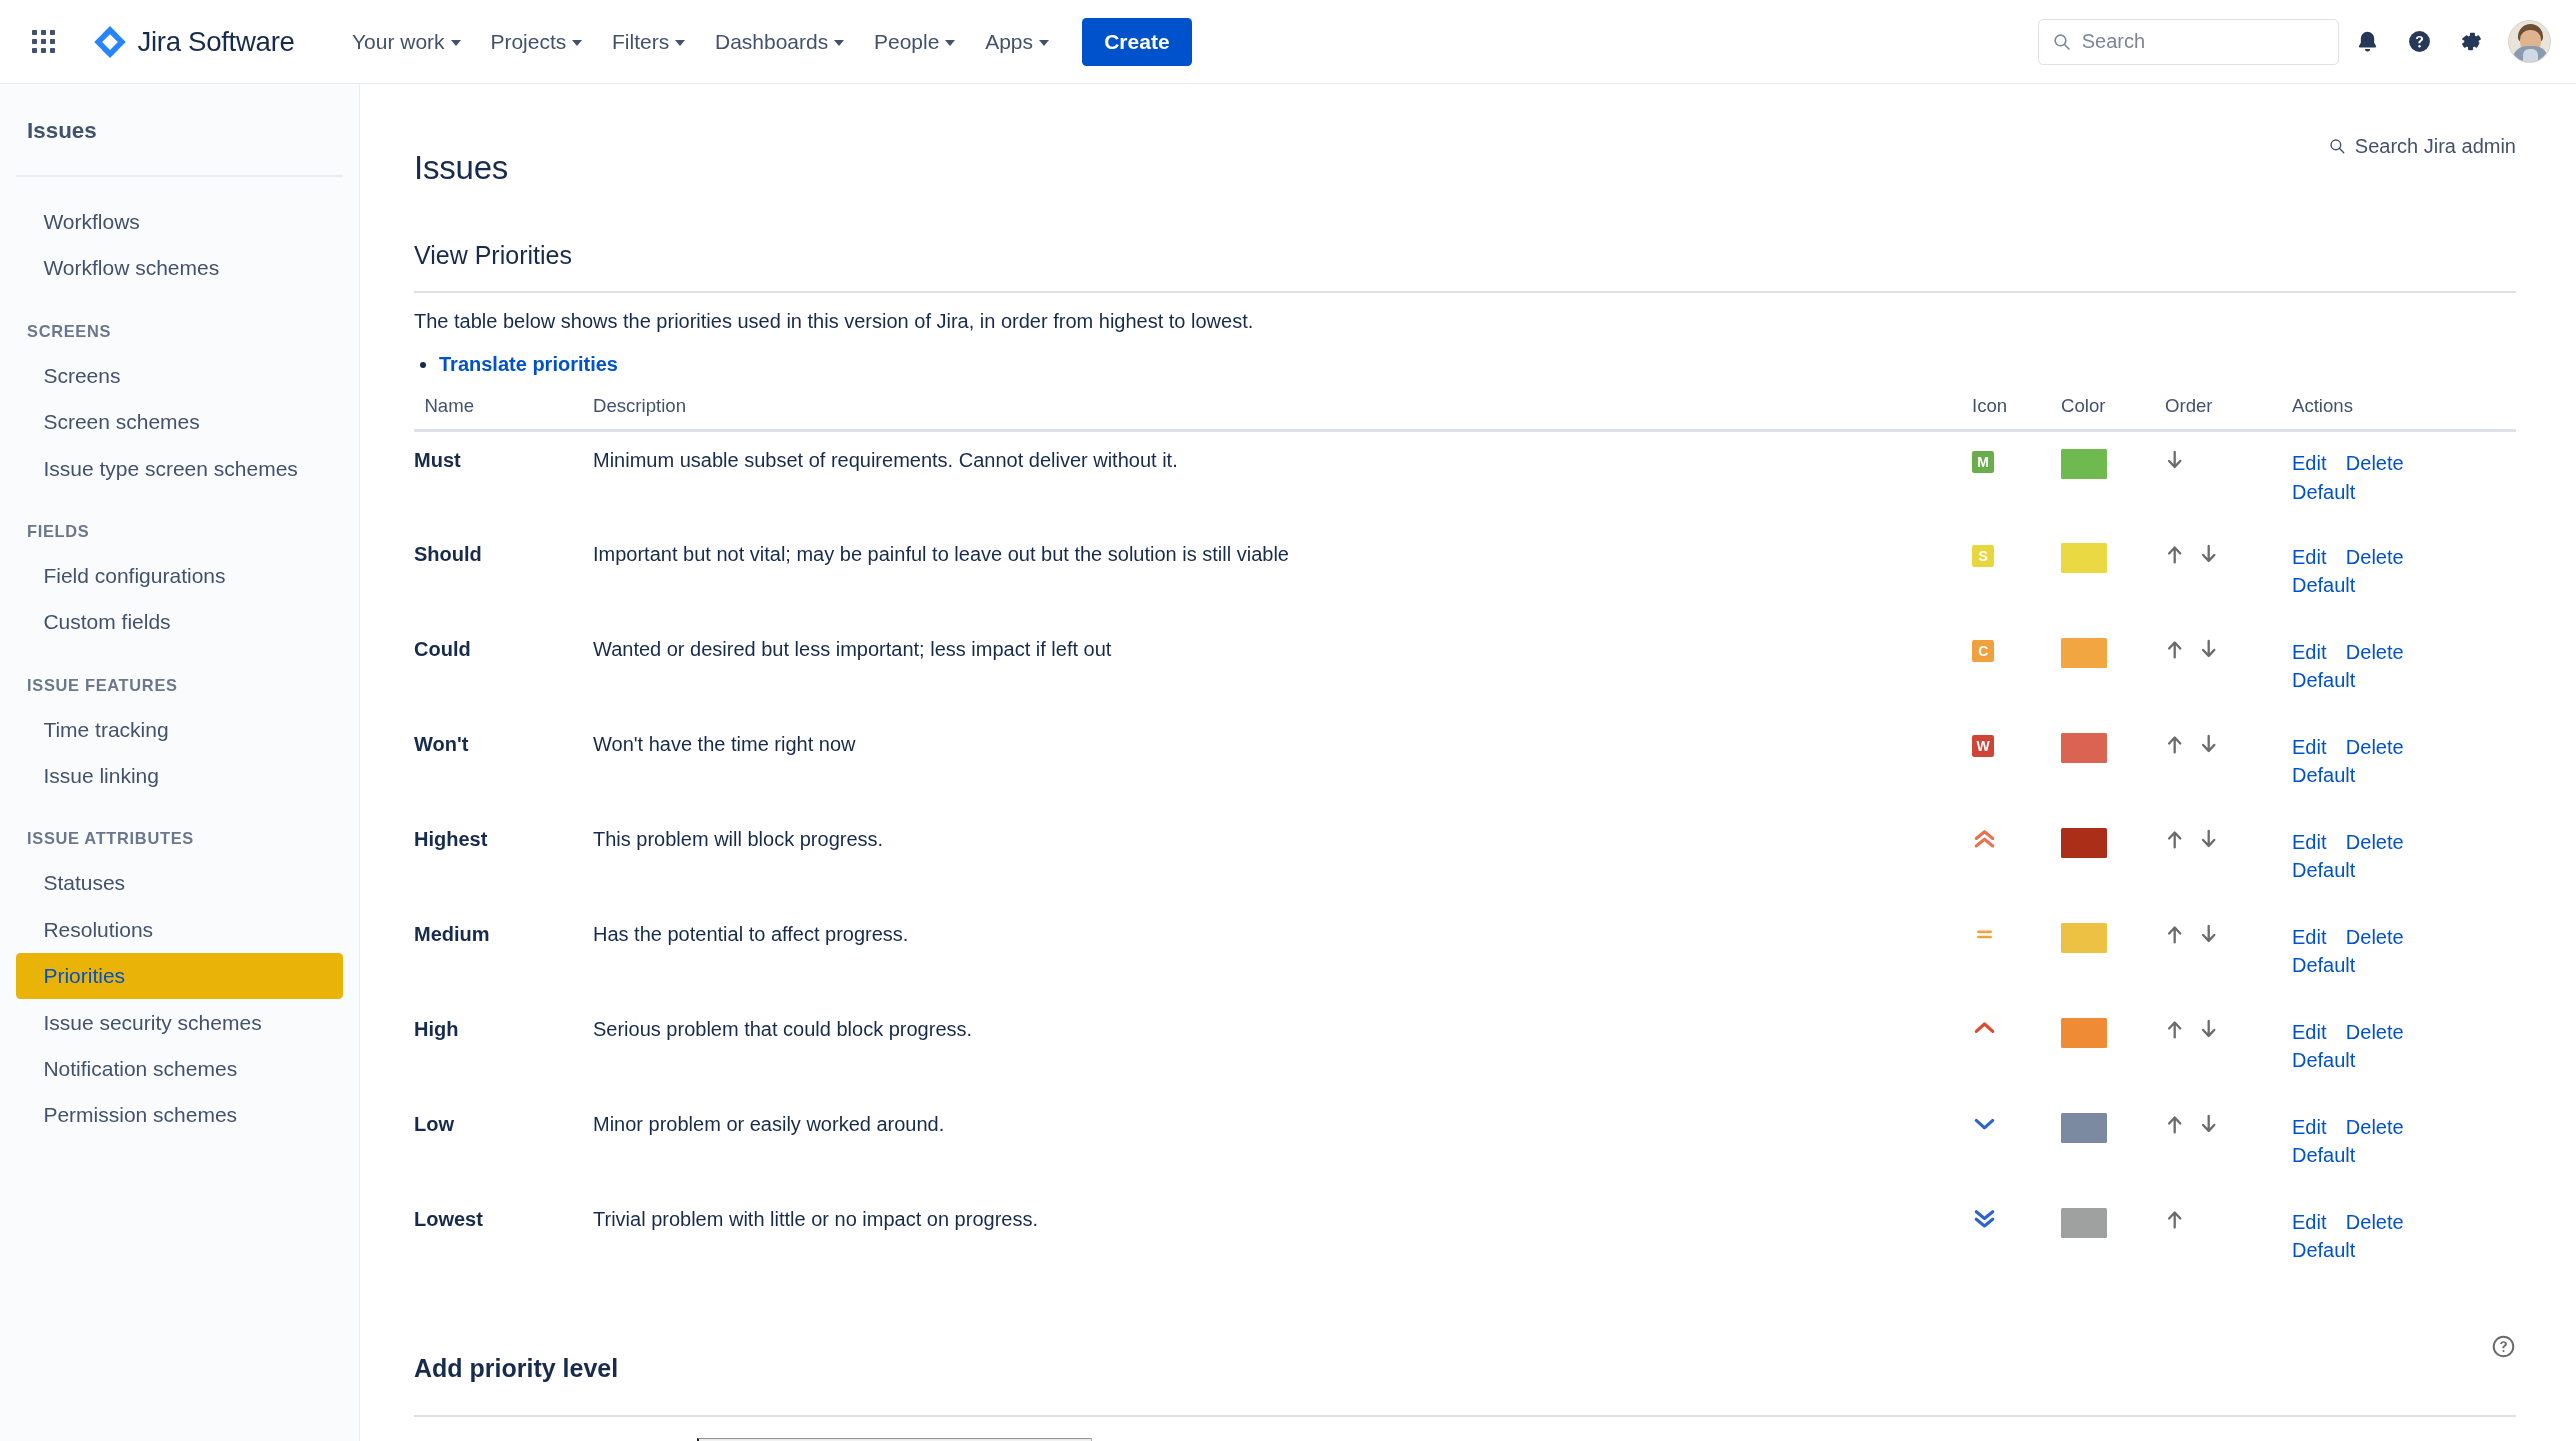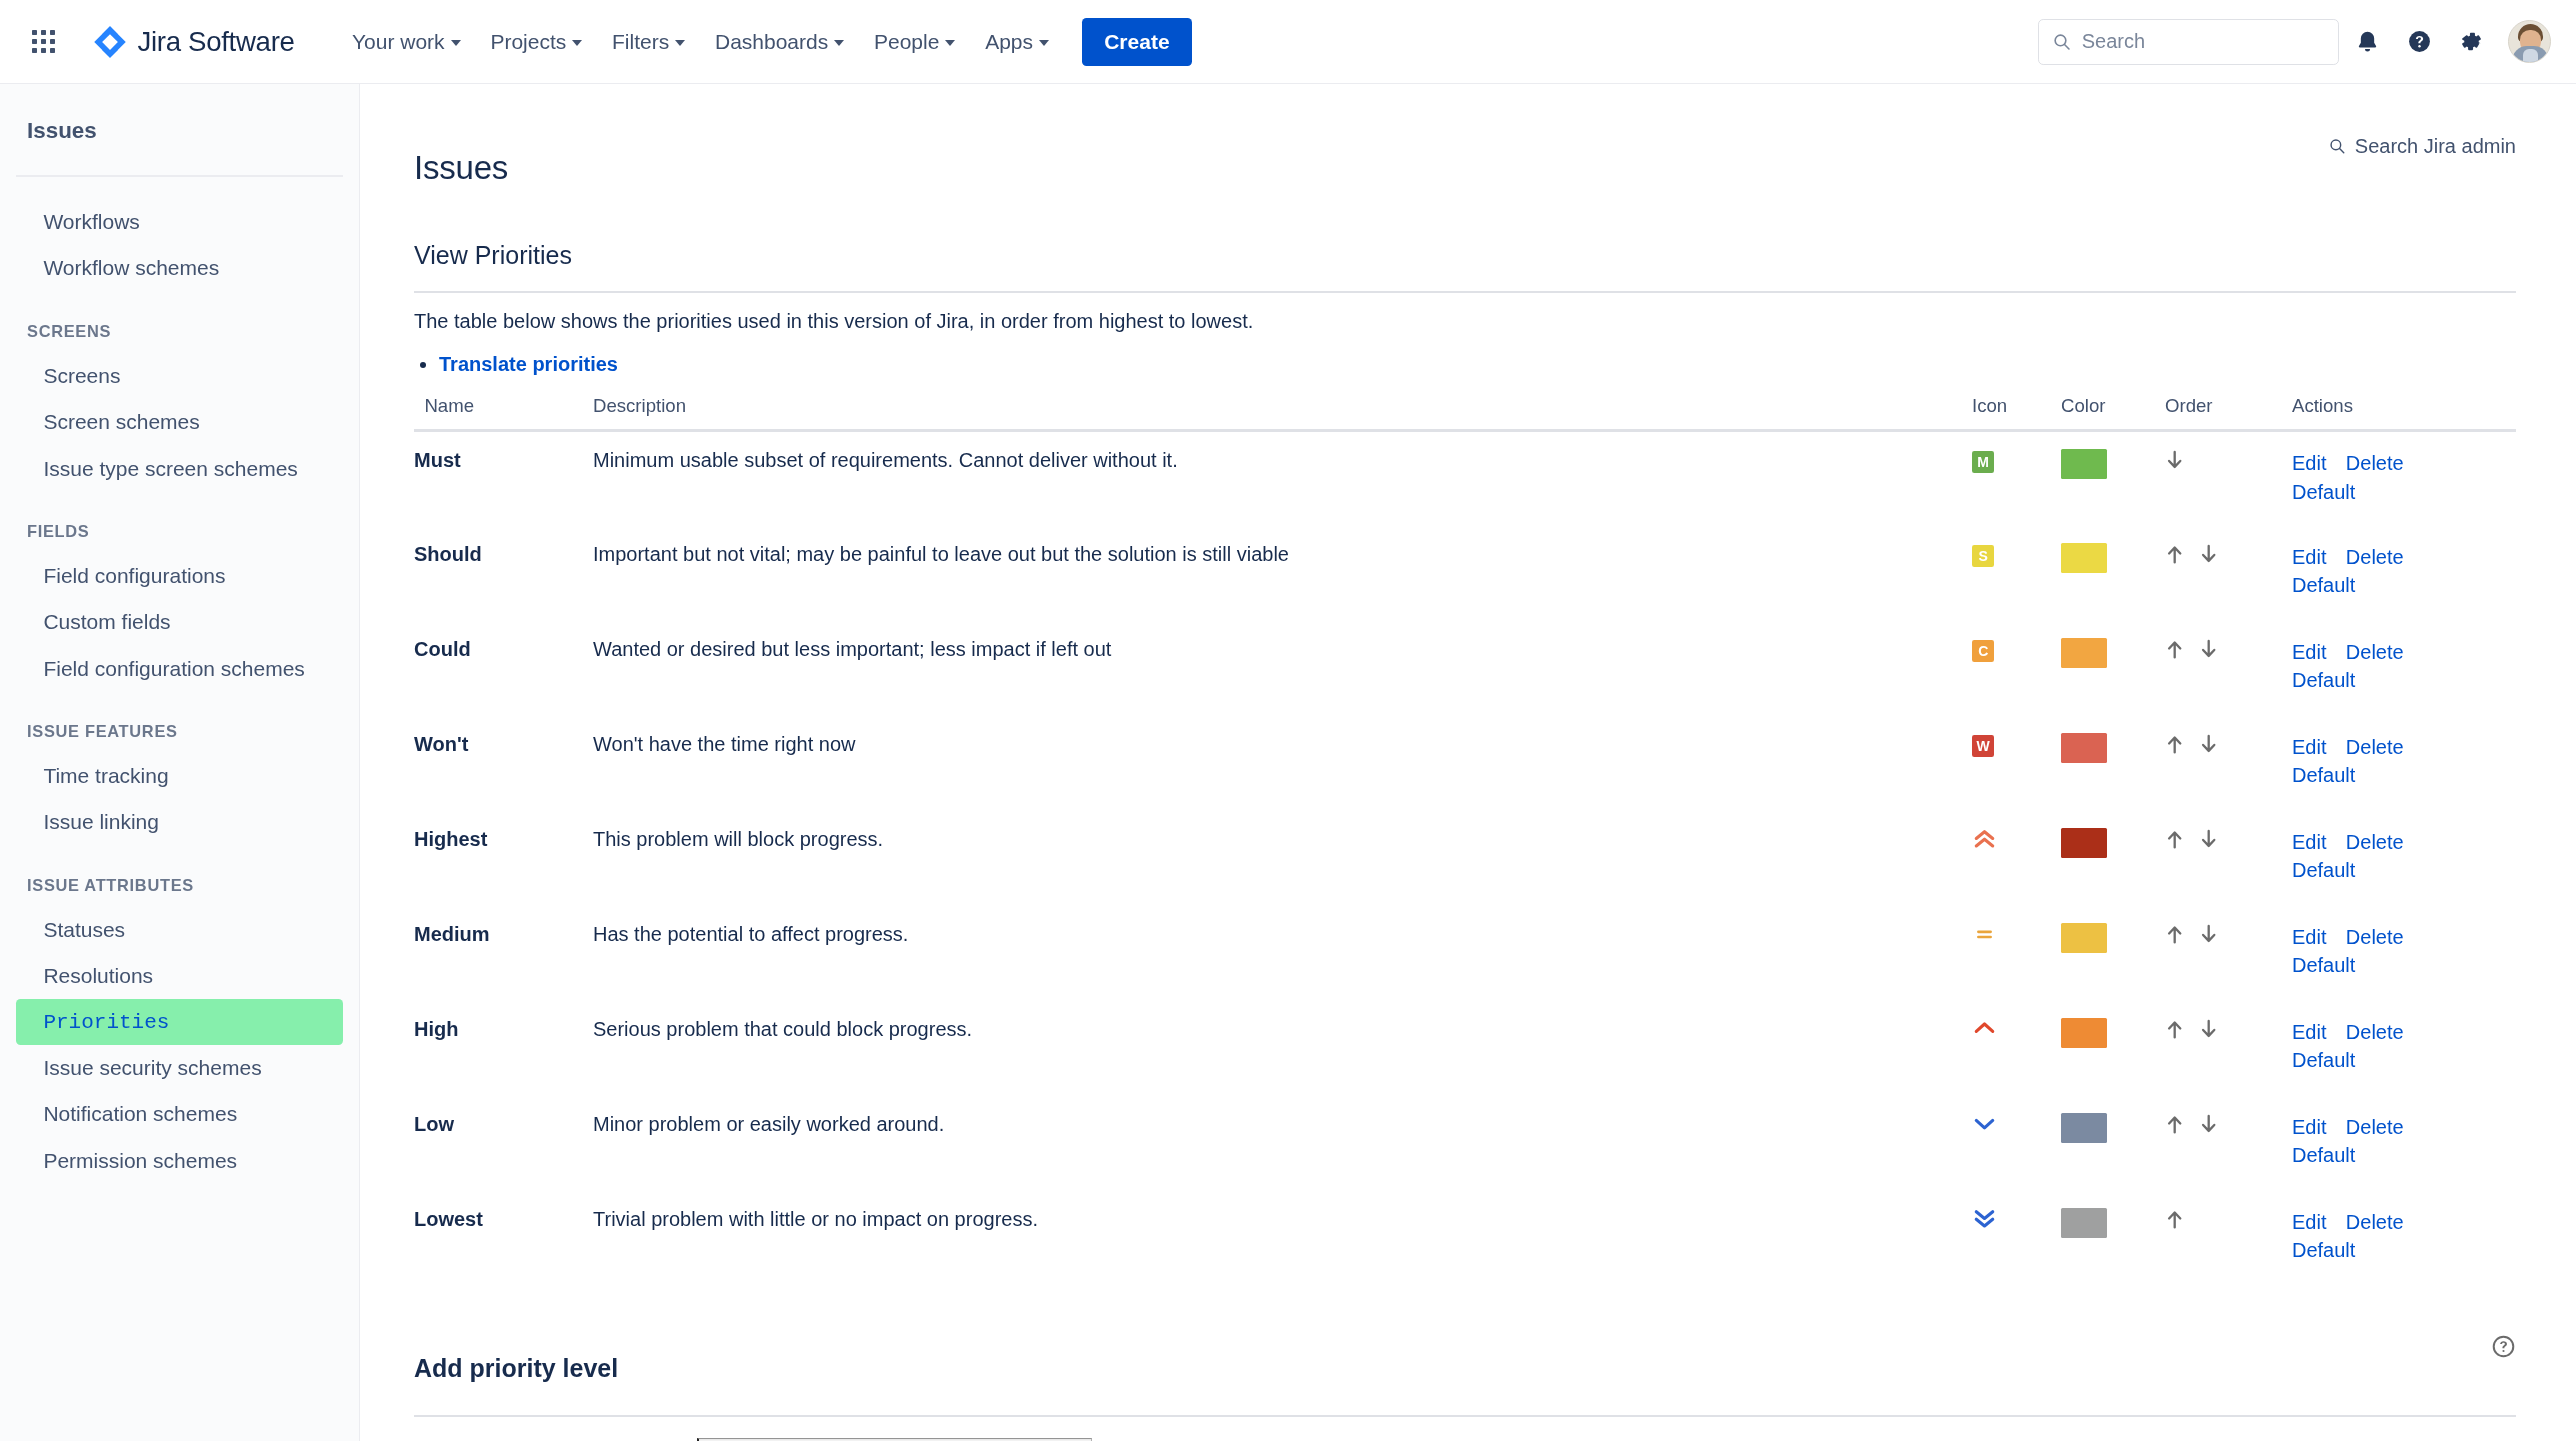--- a/index.html
+++ b/index.html
@@ -103,21 +103,21 @@
   .sb-section {
     font-size: 16.4px; font-weight: bold; color: #6b778c;
     letter-spacing: 0.7px; padding: 0 27px;
     margin-top: 30px; margin-bottom: 12px;
   }
   .sb-item {
     display: block; font-size: 21px; color: #42526e;
     padding: 11.2px 27px; margin: 0 16.4px; border-radius: 4.5px;
     cursor: pointer; white-space: nowrap;
   }
-  .sb-item.selected { background: #86efac; color: #0052cc; font-weight: normal; font-family: Liberation Mono, monospace; }
+  .sb-item.selected { background: #eab308; color: #0052cc; font-weight: normal; }
 
   
   #main {
     position: absolute; top: 84px; left: 360px;
     width: 2216px; height: 1357px;
     background: #ffffff;
     padding: 43px 60px 0 54px;
     overflow: hidden;
   }
   .page-head { display: flex; align-items: flex-start; justify-content: space-between; }
@@ -307,21 +307,20 @@
   <div id="sidebar-body">
       <div class="sb-item">Workflows</div>
       <div class="sb-item">Workflow schemes</div>
       <div class="sb-section">SCREENS</div>
       <div class="sb-item">Screens</div>
       <div class="sb-item">Screen schemes</div>
       <div class="sb-item">Issue type screen schemes</div>
       <div class="sb-section">FIELDS</div>
       <div class="sb-item">Field configurations</div>
       <div class="sb-item">Custom fields</div>
-      <div class="sb-item">Field configuration schemes</div>
       <div class="sb-section">ISSUE FEATURES</div>
       <div class="sb-item">Time tracking</div>
       <div class="sb-item">Issue linking</div>
       <div class="sb-section">ISSUE ATTRIBUTES</div>
       <div class="sb-item">Statuses</div>
       <div class="sb-item">Resolutions</div>
       <div class="sb-item selected">Priorities</div>
       <div class="sb-item">Issue security schemes</div>
       <div class="sb-item">Notification schemes</div>
       <div class="sb-item">Permission schemes</div>

